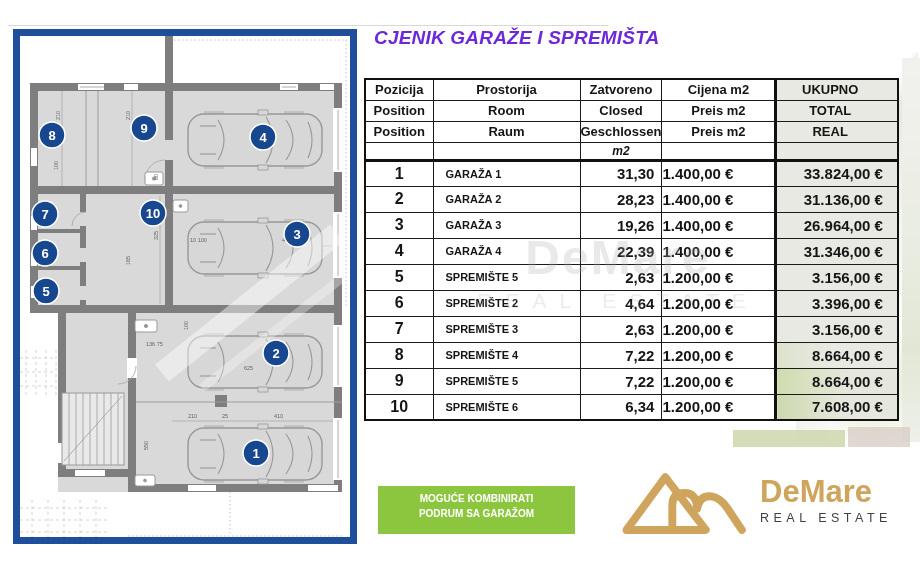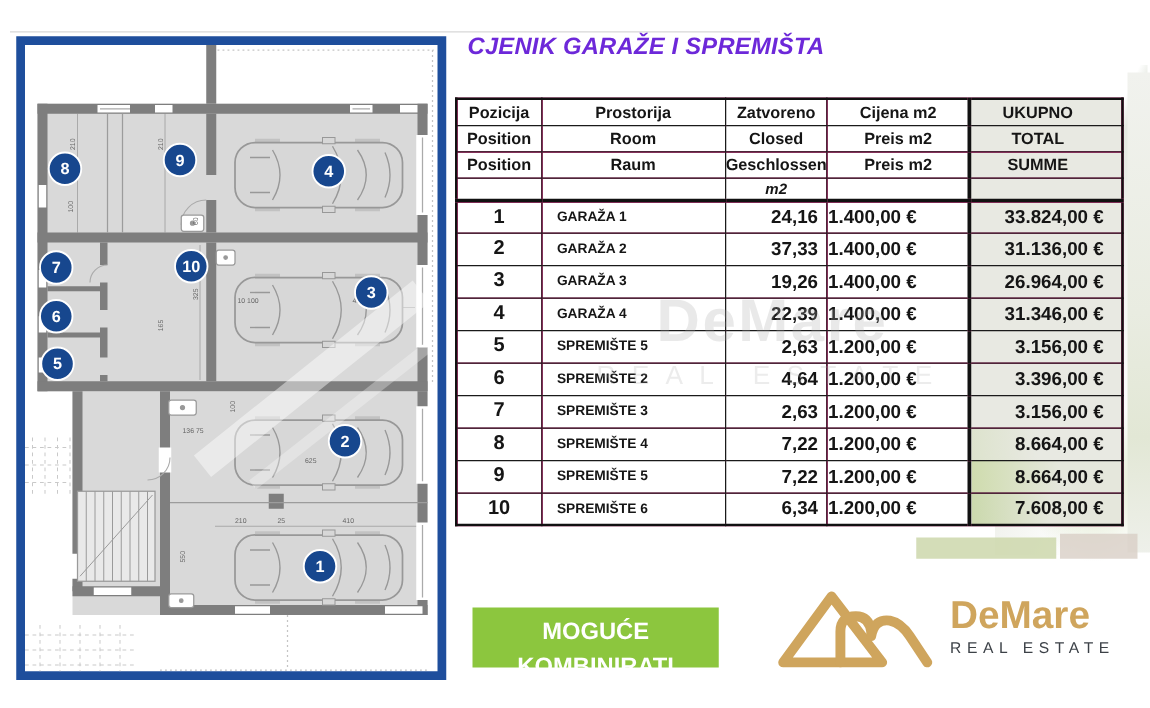--- a/index.html
+++ b/index.html
@@ -52,21 +52,21 @@
 
   
   .watermark { left:428px; top:230px; width:380px; z-index:3; pointer-events:none;
                text-align:center; }
   .wm-name { font-size:48px; font-weight:bold; color:rgba(170,170,170,.26); letter-spacing:2px; }
   .wm-sub  { font-size:21px; color:rgba(170,170,170,.22); letter-spacing:13px; margin-top:4px; }
 
   
   .note-badge { left:378px; top:486px; width:197px; height:48px; z-index:2;
                 background:#8cc63e; color:#fff; text-align:center;
-                font-size:19px; font-weight:bold; line-height:1.45; padding-top:6px; }
+                font-size:10px; font-weight:bold; line-height:1.45; padding-top:6px; }
 
   
   .logo { left:616px; top:458px; width:300px; height:84px; z-index:2;
           display:flex; align-items:center; gap:12px; }
   .logo-text .name { font-size:31px; font-weight:bold; color:#cfa55d; line-height:1; }
   .logo-text .sub  { font-size:12.5px; color:#3c4147; letter-spacing:4.5px; margin-top:4px; font-weight:500; }
 </style>
 </head>
 <body>
 
@@ -323,41 +323,41 @@
     <td>Room</td>
     <td>Closed</td>
     <td>Preis m2</td>
     <td class="c-total">TOTAL</td>
   </tr>
   <tr class="hrow">
     <td>Position</td>
     <td>Raum</td>
     <td>Geschlossen</td>
     <td>Preis m2</td>
-    <td class="c-total">SUMME</td>
+    <td class="c-total">REAL</td>
   </tr>
   <tr class="urow">
     <td></td>
     <td></td>
     <td class="unit-cell">m2</td>
     <td></td>
     <td class="c-total"></td>
   </tr>
 
   <tr class="brow">
     <td class="c-pos">1</td>
     <td class="c-room">GARAŽA 1</td>
-    <td class="c-area">24,16</td>
+    <td class="c-area">31,30</td>
     <td class="c-price">1.400,00 €</td>
     <td class="c-total">33.824,00 €</td>
   </tr>
   <tr class="brow">
     <td class="c-pos">2</td>
     <td class="c-room">GARAŽA 2</td>
-    <td class="c-area">37,33</td>
+    <td class="c-area">28,23</td>
     <td class="c-price">1.400,00 €</td>
     <td class="c-total">31.136,00 €</td>
   </tr>
   <tr class="brow">
     <td class="c-pos">3</td>
     <td class="c-room">GARAŽA 3</td>
     <td class="c-area">19,26</td>
     <td class="c-price">1.400,00 €</td>
     <td class="c-total">26.964,00 €</td>
   </tr>
@@ -413,20 +413,21 @@
   </tbody>
 </table>
 
 <div class="abs watermark">
   <div class="wm-name">DeMare</div>
   <div class="wm-sub">REAL ESTATE</div>
 </div>
 
 <div class="abs note-badge">
   <div>MOGUĆE KOMBINIRATI</div>
+  <div>PODRUM SA GARAŽOM</div>
 </div>
 
 <div class="abs logo">
   <svg width="132" height="74" viewBox="0 0 150 84">
     <g fill="none" stroke="#cfa55d" stroke-width="9" stroke-linejoin="round" stroke-linecap="round">
       <path d="M12 76 L56 16 L102 76 Z"></path>
       <path d="M64 76 L64 48 Q64 34 78 34 Q90 34 92 48 L92 52 Q95 36 109 38 Q119 40 127 52 L143 76"></path>
     </g>
   </svg>
   <div class="logo-text">

